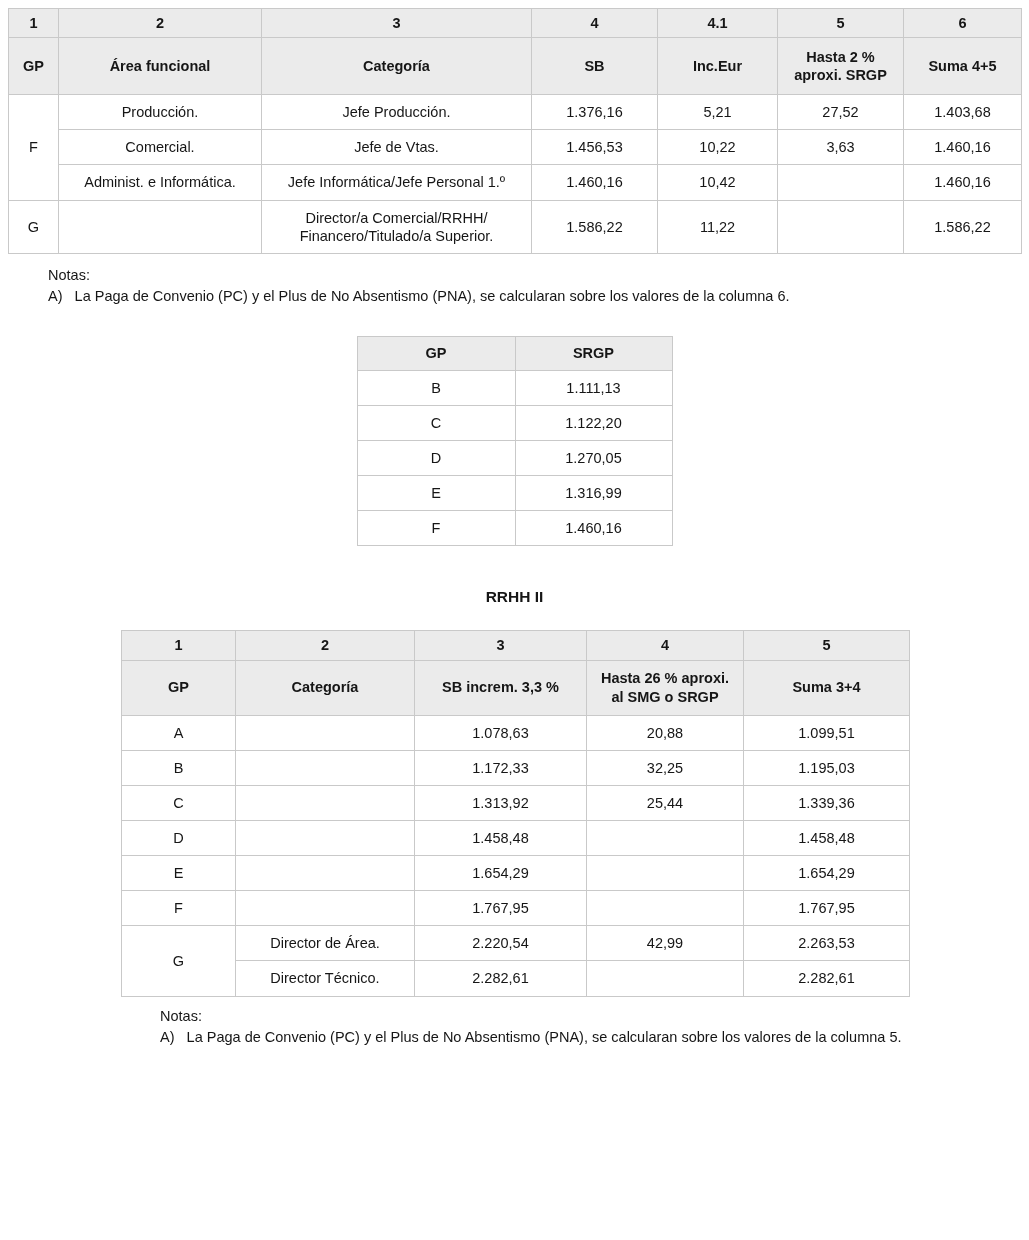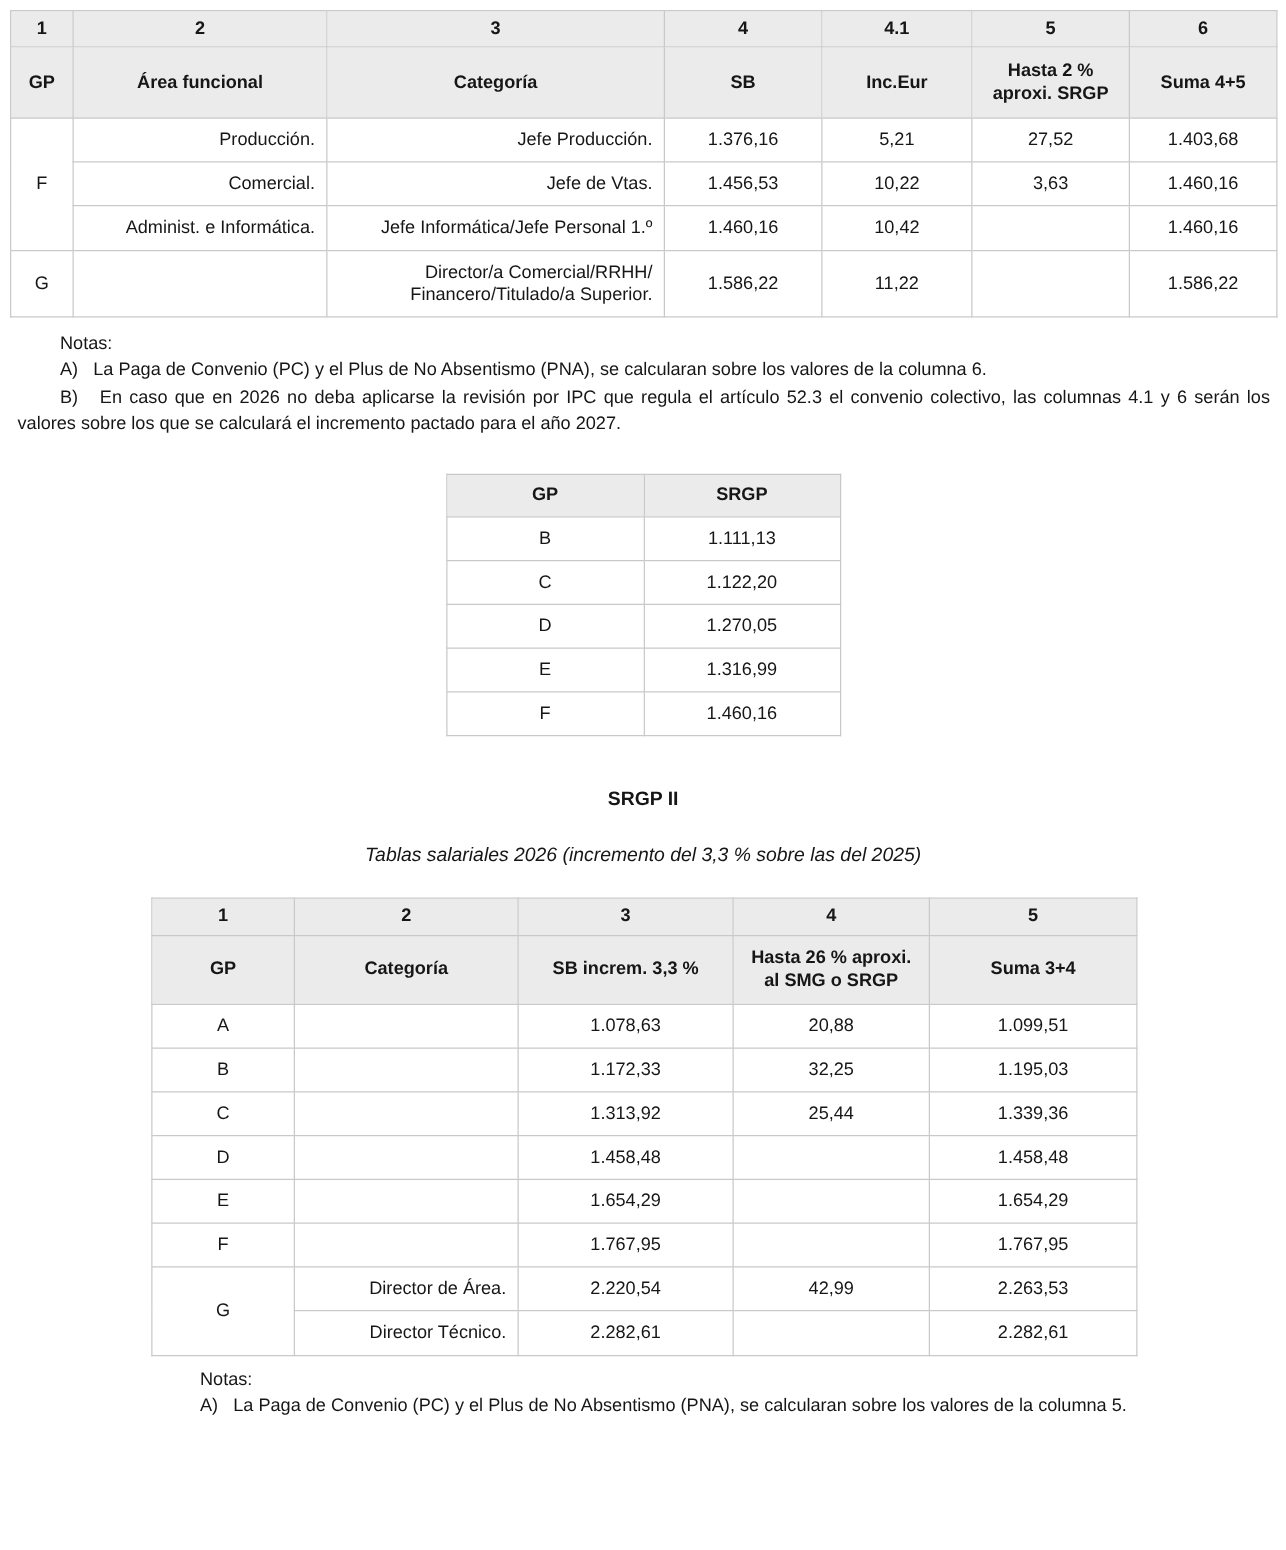--- a/index.html
+++ b/index.html
@@ -19,21 +19,21 @@
     text-align: center;
     padding: 6px 6px;
     line-height: 1.25;
   }
   td {
     text-align: center;
     padding: 8px 6px;
     line-height: 1.25;
     background: #ffffff;
   }
-  td.txt { text-align: right; padding-left: 9px; padding-right: 9px; border-radius: 17px; }
+  td.txt { text-align: center; padding-left: 9px; padding-right: 9px; border-radius: 17px; }
   .pre { white-space: pre-line; }
 
   
   .t1 { margin: 8px 0 0 8px; width: 1013px; }
   .t1 .num-row th { height: 17px; padding: 5px 4px; }
   .t1 .hdr-row th { height: 40px; padding: 8px 6px; }
 
   
   .notes { text-align: justify; }
   .notes p { margin: 0; line-height: 21.5px; }
@@ -144,21 +144,20 @@
         <td>11,22</td>
         <td></td>
         <td>1.586,22</td>
       </tr>
     </tbody>
   </table>
 
   <div class="notes notes1">
     <p>Notas:</p>
     <p>A)&nbsp;&nbsp;&nbsp;La Paga de Convenio (PC) y el Plus de No Absentismo (PNA), se calcularan sobre los valores de la columna 6.</p>
-    <p>B)&nbsp;&nbsp;&nbsp;En caso que en 2026 no deba aplicarse la revisión por IPC que regula el artículo 52.3 el convenio colectivo, las columnas 4.1 y 6 serán los valores sobre los que se calculará el incremento pactado para el año 2027.</p>
   </div>
 
   <table class="t-srgp">
     <colgroup>
         <col style="width:158px">
         <col style="width:157px">
       </colgroup>
     <thead>
       <tr>
         <th>GP</th>
@@ -182,22 +181,21 @@
         <td>E</td>
         <td>1.316,99</td>
       </tr>
       <tr>
         <td>F</td>
         <td>1.460,16</td>
       </tr>
     </tbody>
   </table>
 
-  <div class="h-anexo">SRGP II</div>
-  <div class="h-caption">Tablas salariales 2026 (incremento del 3,3 % sobre las del 2025)</div>
+  <div class="h-anexo">RRHH II</div>
 
   <table class="t2">
     <colgroup>
       <col style="width:114px">
         <col style="width:179px">
         <col style="width:172px">
       <col style="width:157px">
         <col style="width:166px">
     </colgroup>
     <thead>

